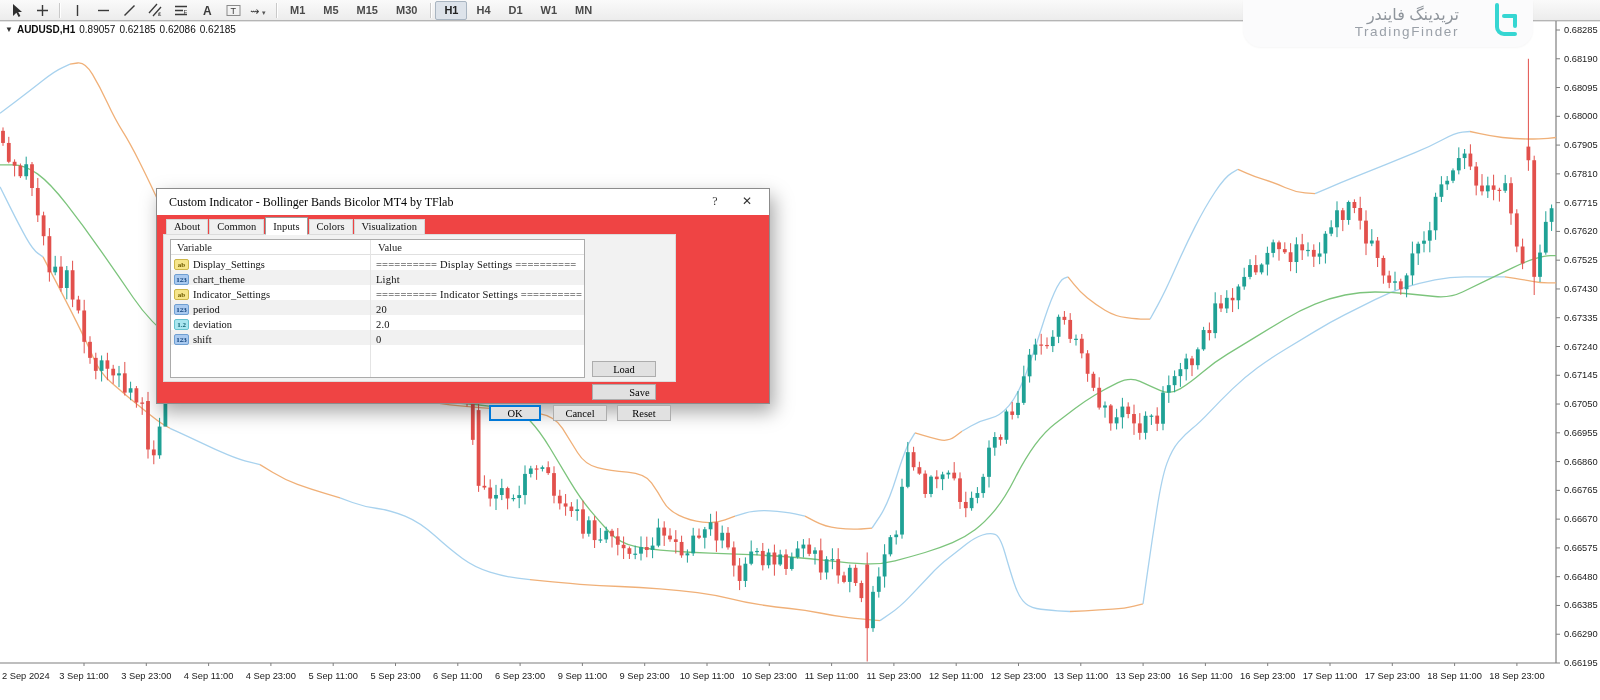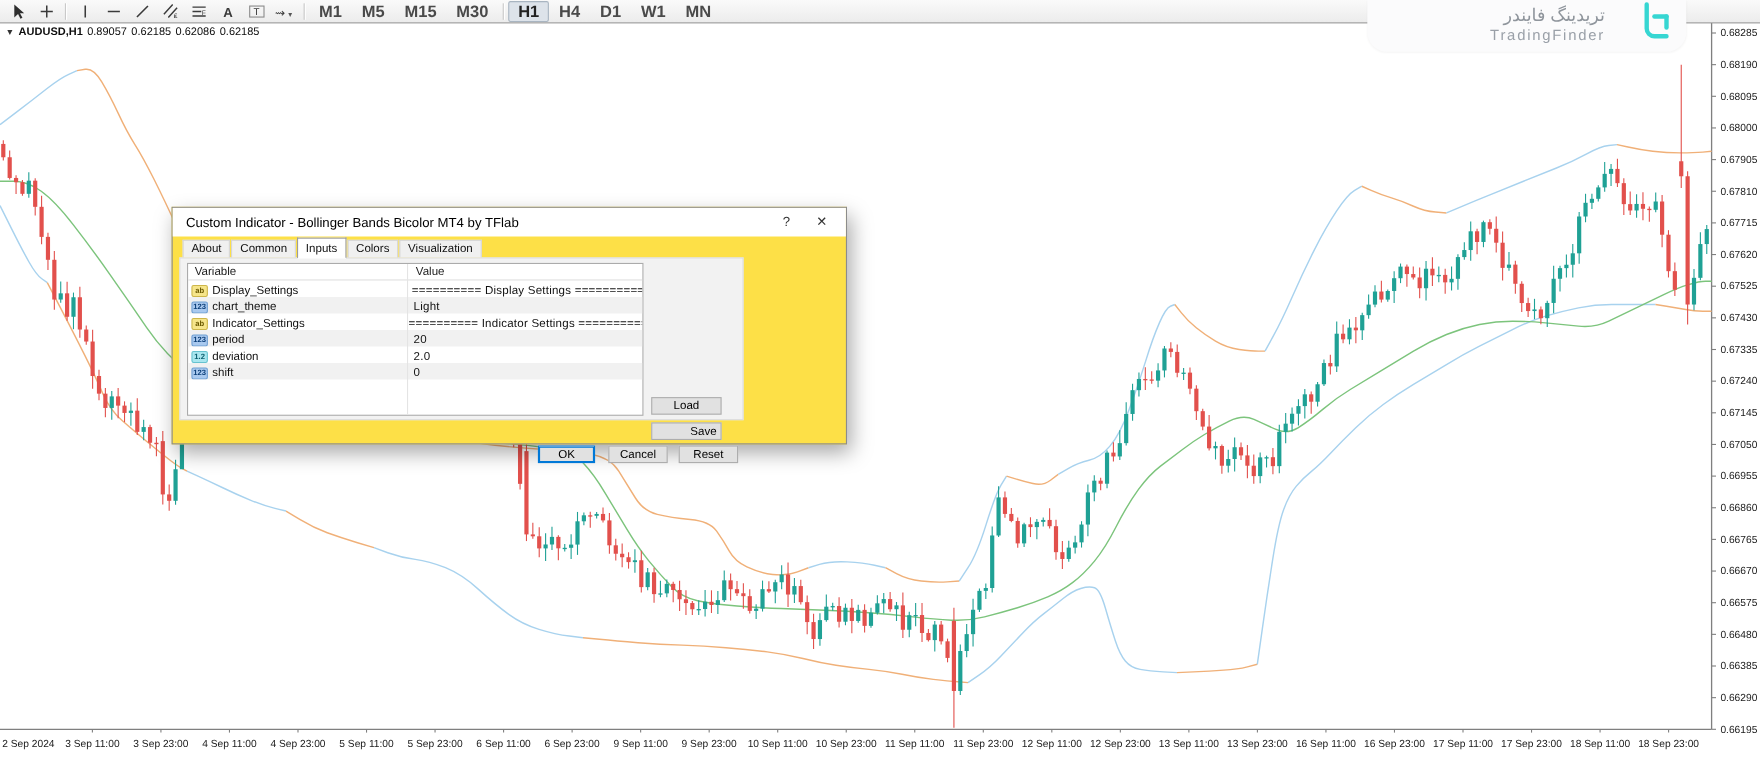--- a/index.html
+++ b/index.html
@@ -6,36 +6,36 @@
   *{box-sizing:border-box;}
   .stage{position:relative;width:1600px;height:700px;overflow:hidden;background:#fff;
          font-family:"Liberation Sans","DejaVu Sans",sans-serif;}
   
   .toolbar{position:absolute;left:0;top:0;width:1600px;height:21px;display:flex;align-items:center;
            background:linear-gradient(#fafafa,#ececec);border-bottom:1px solid #b5b5b5;padding-left:3px;z-index:3;}
   .toolbtn{width:26px;height:19px;display:flex;align-items:center;justify-content:center;color:#3d3d3d;cursor:default;}
   .toolbtn svg{display:block;}
   .tsep{width:1px;height:15px;background:#c9c9c9;margin:0 4px;box-shadow:1px 0 0 #fff;}
   .tfbtn{height:19px;padding:0 8px;display:flex;align-items:center;justify-content:center;
-         font-size:15px;font-weight:600;color:#4a4a4a;border:1px solid transparent;}
+         font-size:11px;font-weight:600;color:#4a4a4a;border:1px solid transparent;}
   .tfbtn.active{background:#dde3ea;border:1px solid #a9b5c1;border-radius:2px;color:#222;}
   
   .symline{position:absolute;left:5px;top:24px;font-size:10px;color:#0d0d0d;z-index:1;display:flex;gap:4px;align-items:center;}
   .symline .dd{font-size:8px;color:#333;}
   .symline b{font-weight:700;}
   
   .watermark{position:absolute;left:1243px;top:0;width:290px;height:47px;background:#fbfbfc;
              border-radius:0 0 18px 18px;z-index:4;display:flex;align-items:center;justify-content:flex-end;
              padding:2px 14px 4px 10px;gap:26px;box-shadow:0 1px 2px rgba(0,0,0,0.04);}
   .wm-text{display:flex;flex-direction:column;align-items:flex-end;line-height:1.15;}
   .wm-fa{direction:rtl;font-size:16px;color:#8f959c;}
   .wm-en{font-size:13.5px;color:#9aa0a8;letter-spacing:1.6px;}
   
-  .dialog{position:absolute;left:156px;top:188px;width:614px;height:216px;background:#fde047;
-          border:1px solid #8c8c8c;box-shadow:4px 8px 18px rgba(0,0,0,0.35);z-index:5;font-size:11px;color:#000;}
+  .dialog{position:absolute;left:156px;top:188px;width:614px;height:216px;background:#ef4444;
+          border:1px solid #8c8c8c;box-shadow:4px 8px 18px rgba(0,0,0,0.35);z-index:5;font-size:11px;color:#000;font-family:Liberation Serif, serif;}
   .dlg-title{position:absolute;left:0;top:0;right:0;height:26px;background:#fff;display:flex;align-items:center;
              padding-left:12px;font-size:12px;color:#000;}
   .dlg-help{position:absolute;right:46px;top:5px;width:16px;height:16px;text-align:center;font-size:12px;color:#333;cursor:default;}
   .dlg-close{position:absolute;right:14px;top:5px;width:16px;height:16px;text-align:center;font-size:12px;color:#333;cursor:default;}
   .tabs{position:absolute;left:9px;top:29px;display:flex;align-items:flex-end;height:16px;z-index:2;}
   .tab{padding:1px 7px 2px 7px;font-size:10.5px;background:#f0f0f0;border:1px solid #d5d5d5;border-bottom:none;
        margin-right:1px;color:#111;cursor:default;}
   .tab.active{background:#fff;border:1px solid #9c9c9c;border-bottom:1px solid #fff;padding-top:3px;position:relative;top:1px;}
   .tabpage{position:absolute;left:6px;top:45px;width:513px;height:148px;border:1px solid #dcdcdc;background:#f2f2f2;}
   .listview{position:absolute;left:6px;top:4px;width:415px;height:139px;background:#fff;border:1px solid #ababab;overflow:hidden;}

